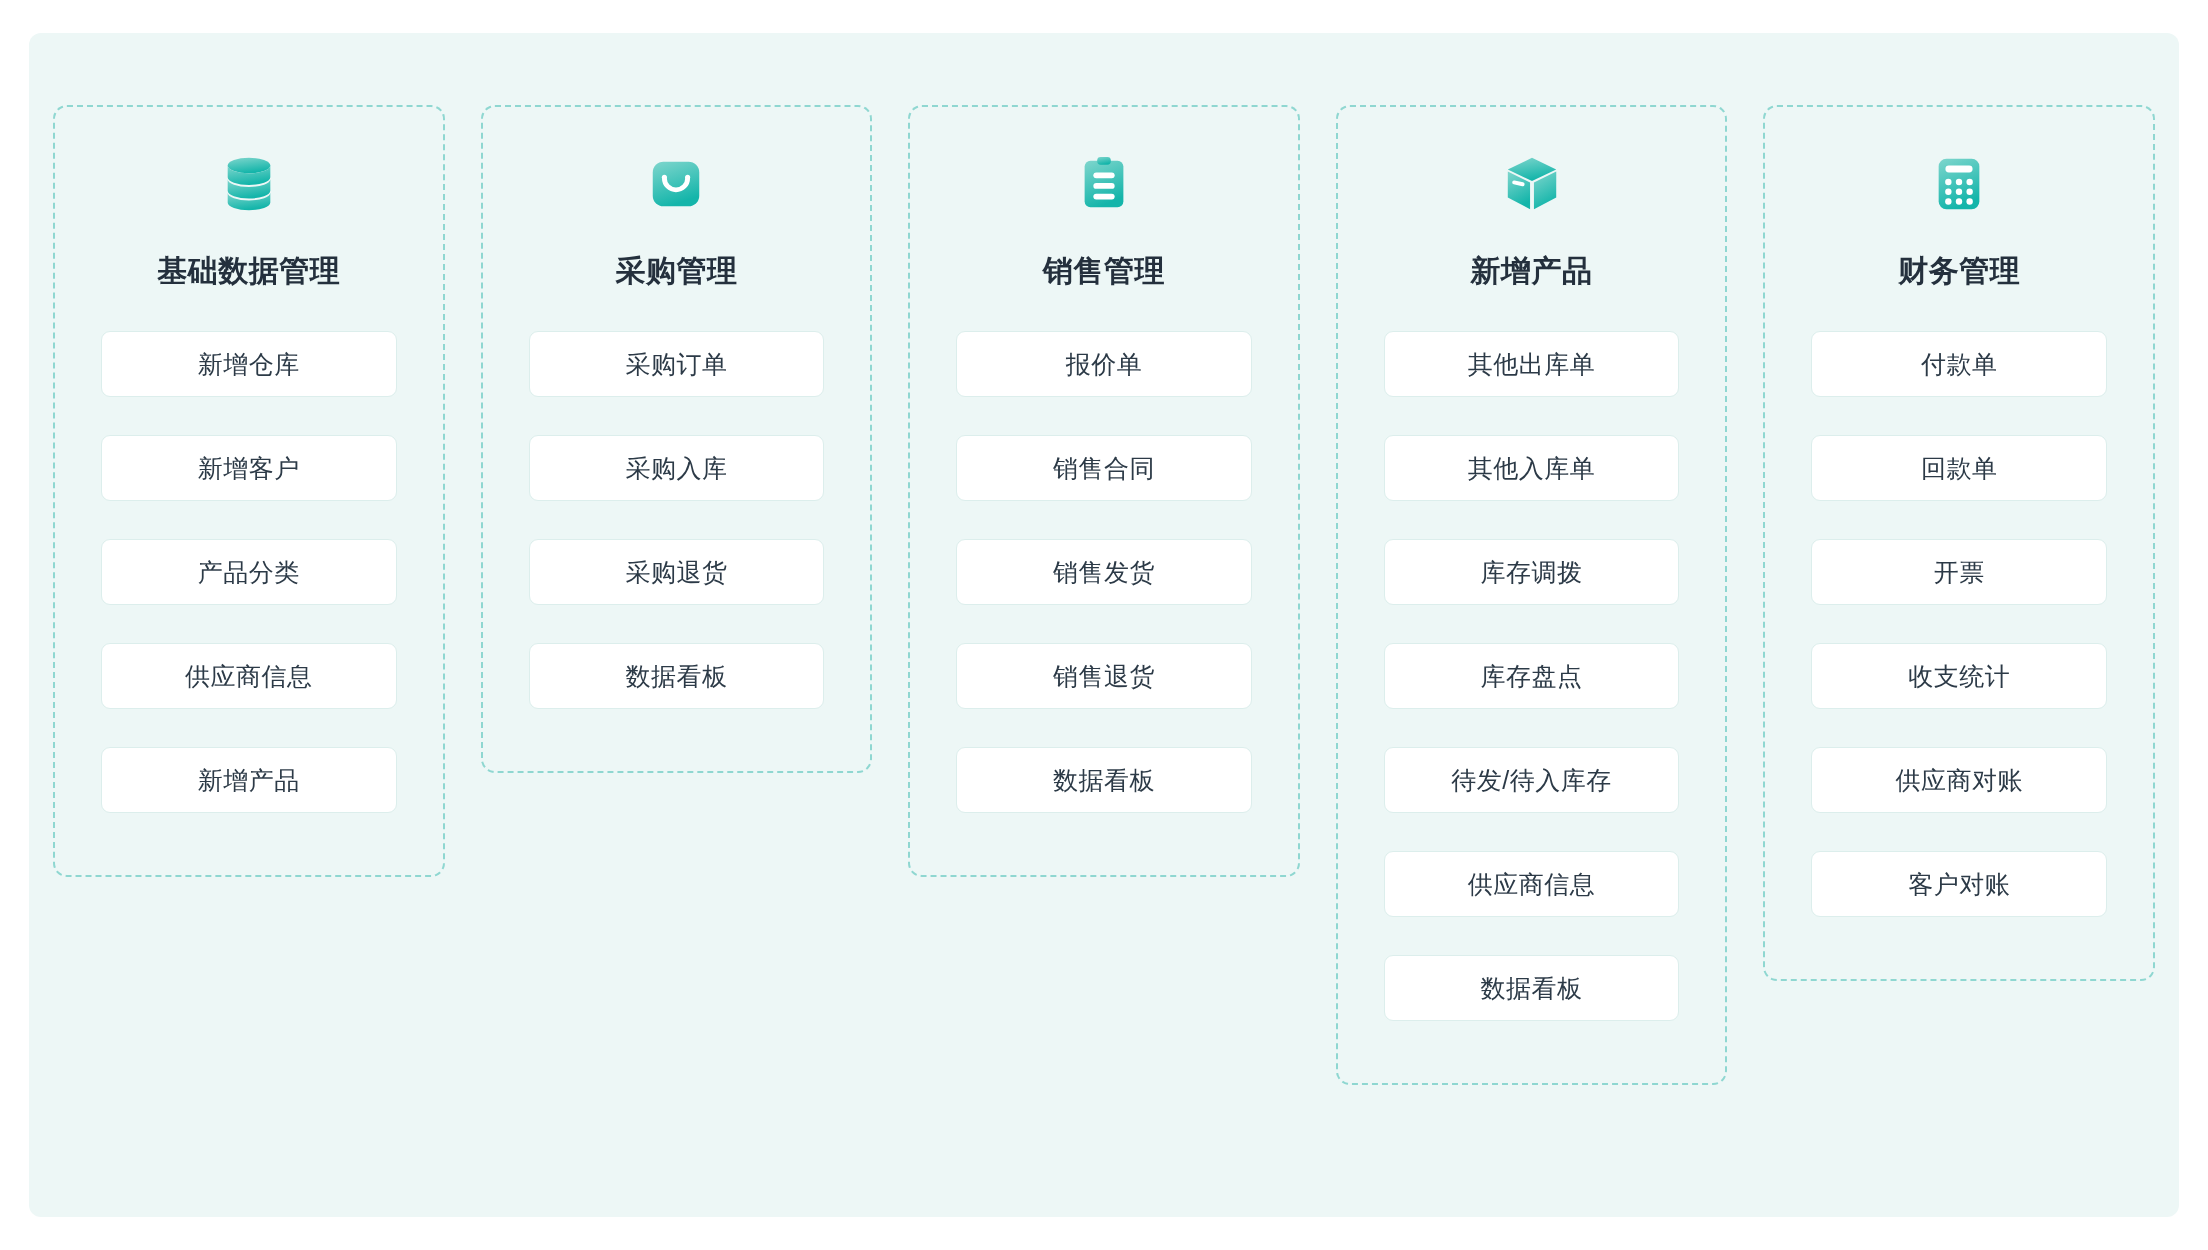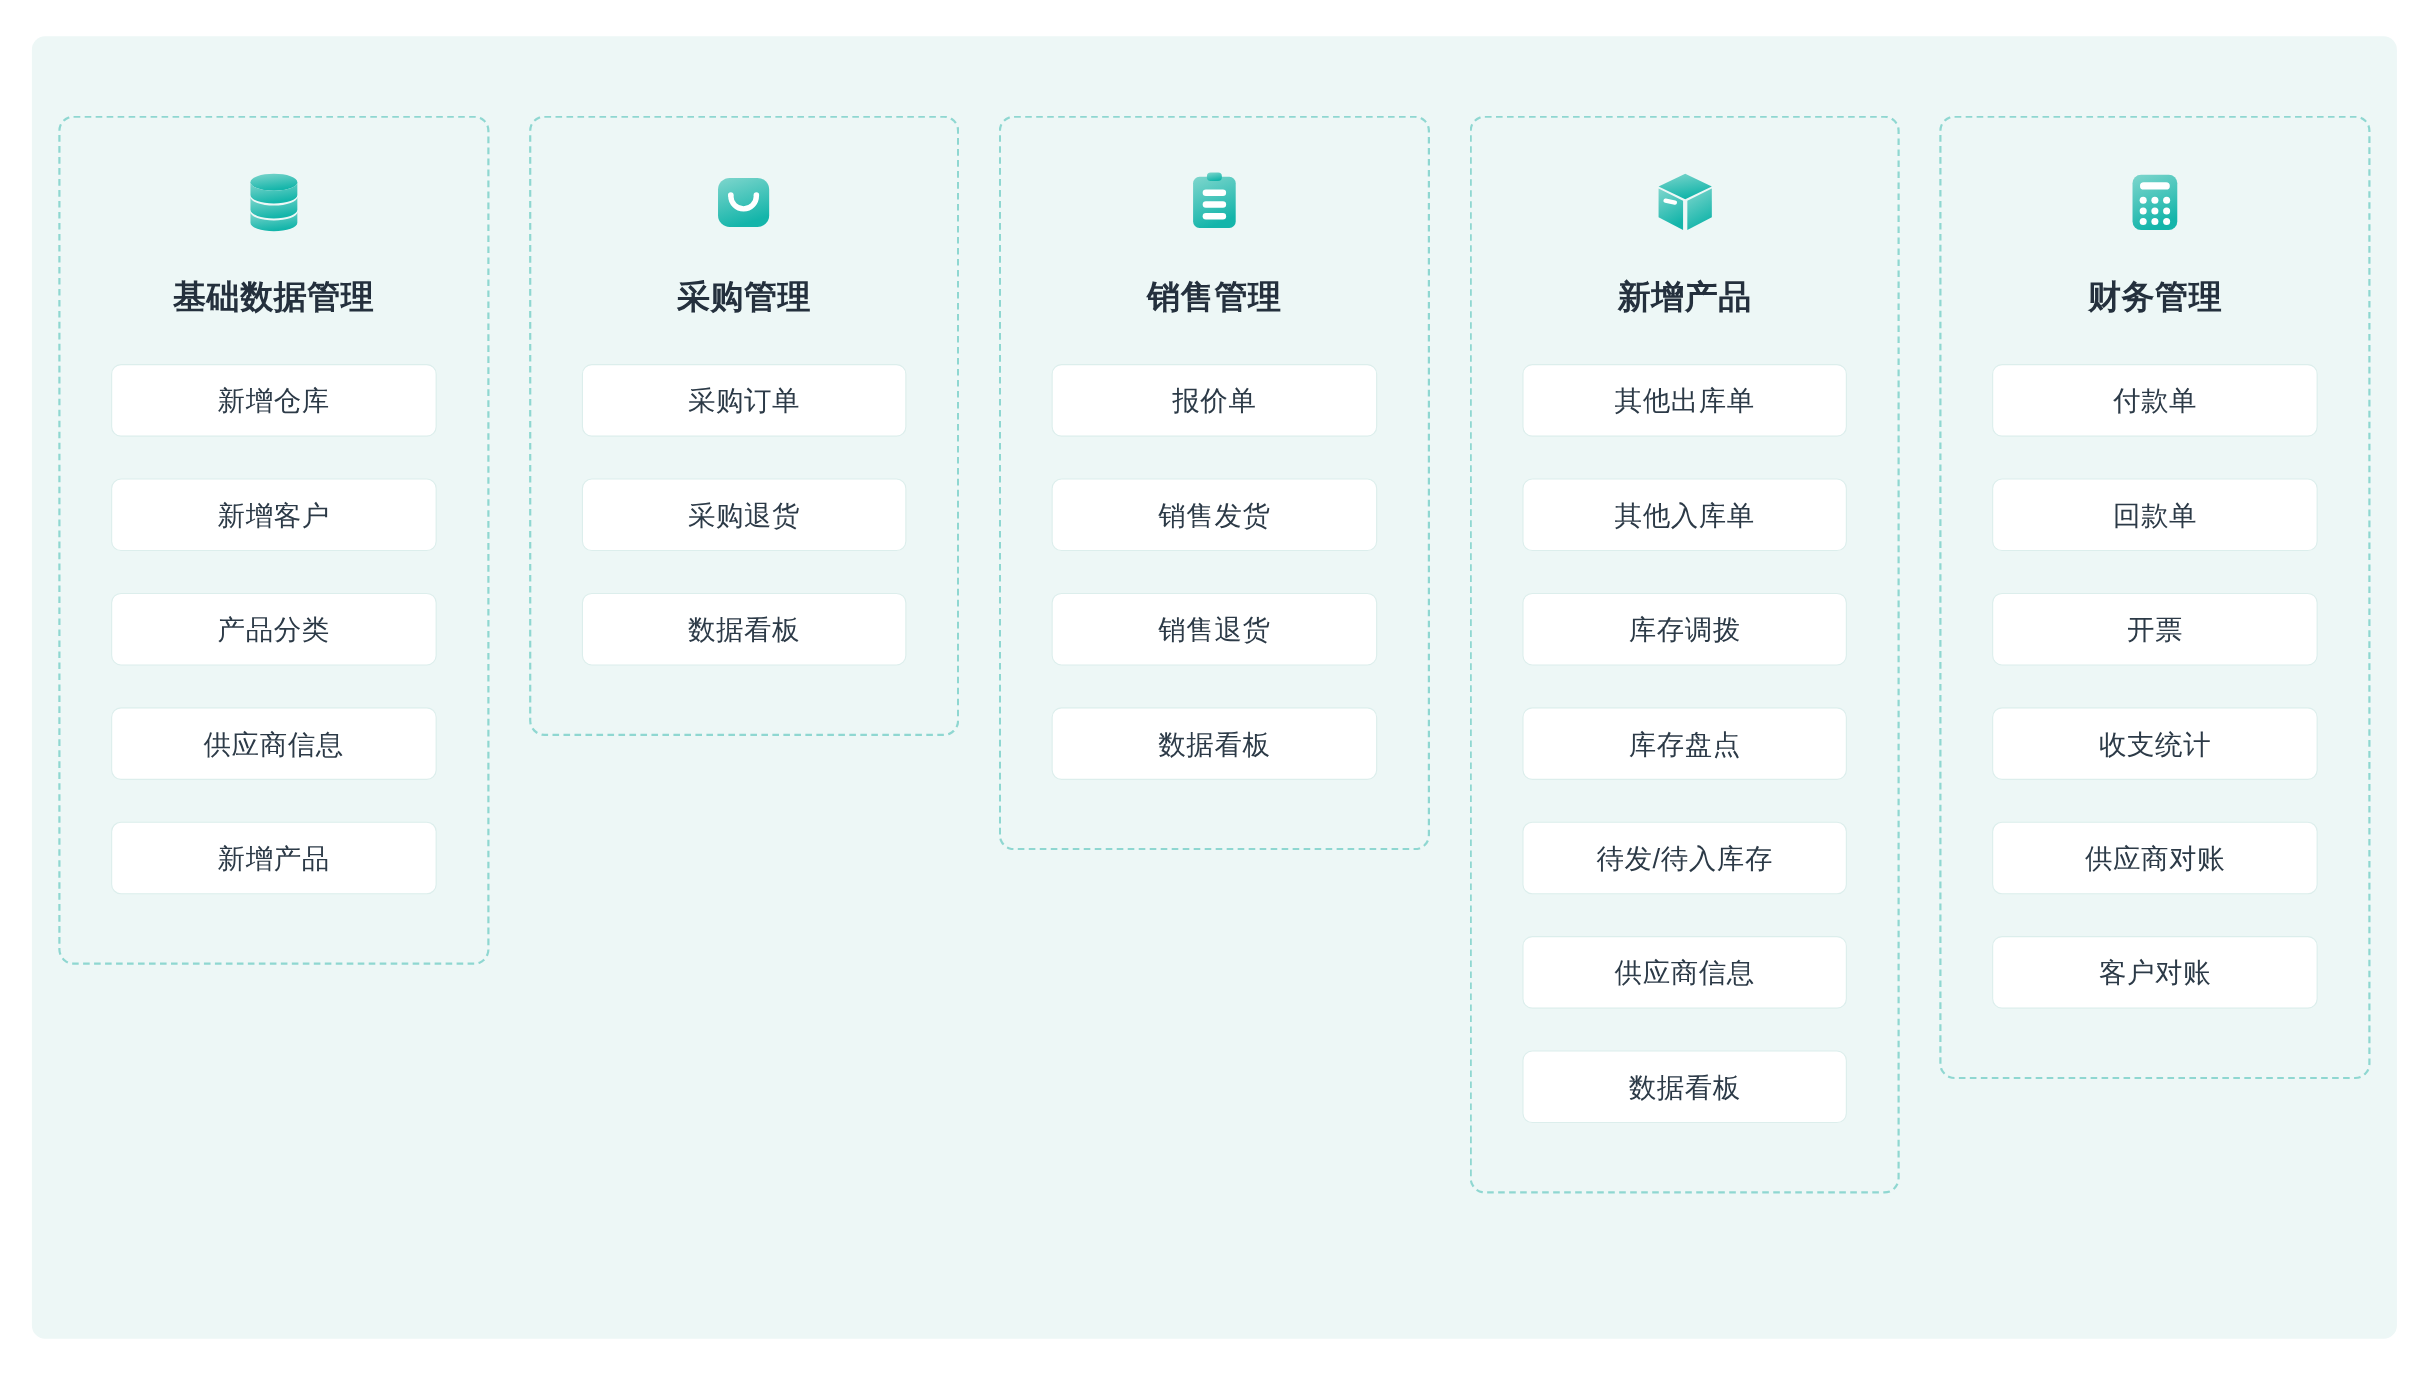--- a/index.html
+++ b/index.html
@@ -128,20 +128,21 @@
             </linearGradient>
           </defs>
           <rect x="8" y="9" width="48" height="46" rx="11" fill="url(#g1)"></rect>
           <path d="M20 26 a12 12 0 0 0 24 0" fill="none" stroke="#ffffff" stroke-width="5" stroke-linecap="round"></path>
           <circle cx="20" cy="25" r="2.6" fill="#ffffff"></circle>
           <circle cx="44" cy="25" r="2.6" fill="#ffffff"></circle>
         </svg>
         <div class="module-title">采购管理</div>
         <div class="module-items">
           <div class="module-item">采购订单</div>
+          <div class="module-item">采购入库</div>
           <div class="module-item">采购退货</div>
           <div class="module-item">数据看板</div>
         </div>
       </div>
       <div class="module">
         <svg class="module-icon" viewBox="0 0 64 64">
           <defs>
             <linearGradient id="g2" x1="0" y1="0" x2="0.35" y2="1">
               <stop offset="0%" stop-color="#7fd6cd"></stop>
               <stop offset="100%" stop-color="#14b5aa"></stop>
@@ -149,20 +150,21 @@
           </defs>
           <rect x="12" y="8" width="40" height="48" rx="6" fill="url(#g2)"></rect>
           <rect x="25" y="4" width="14" height="8" rx="3.5" fill="url(#g2)"></rect>
           <rect x="21" y="20" width="22" height="6" rx="3" fill="#ffffff"></rect>
           <rect x="21" y="31" width="22" height="6" rx="3" fill="#ffffff"></rect>
           <rect x="21" y="42" width="22" height="6" rx="3" fill="#ffffff"></rect>
         </svg>
         <div class="module-title">销售管理</div>
         <div class="module-items">
           <div class="module-item">报价单</div>
+          <div class="module-item">销售合同</div>
           <div class="module-item">销售发货</div>
           <div class="module-item">销售退货</div>
           <div class="module-item">数据看板</div>
         </div>
       </div>
       <div class="module">
         <svg class="module-icon" viewBox="0 0 64 64">
           <defs>
             <linearGradient id="g3" x1="0" y1="0" x2="0.35" y2="1">
               <stop offset="0%" stop-color="#7fd6cd"></stop>

